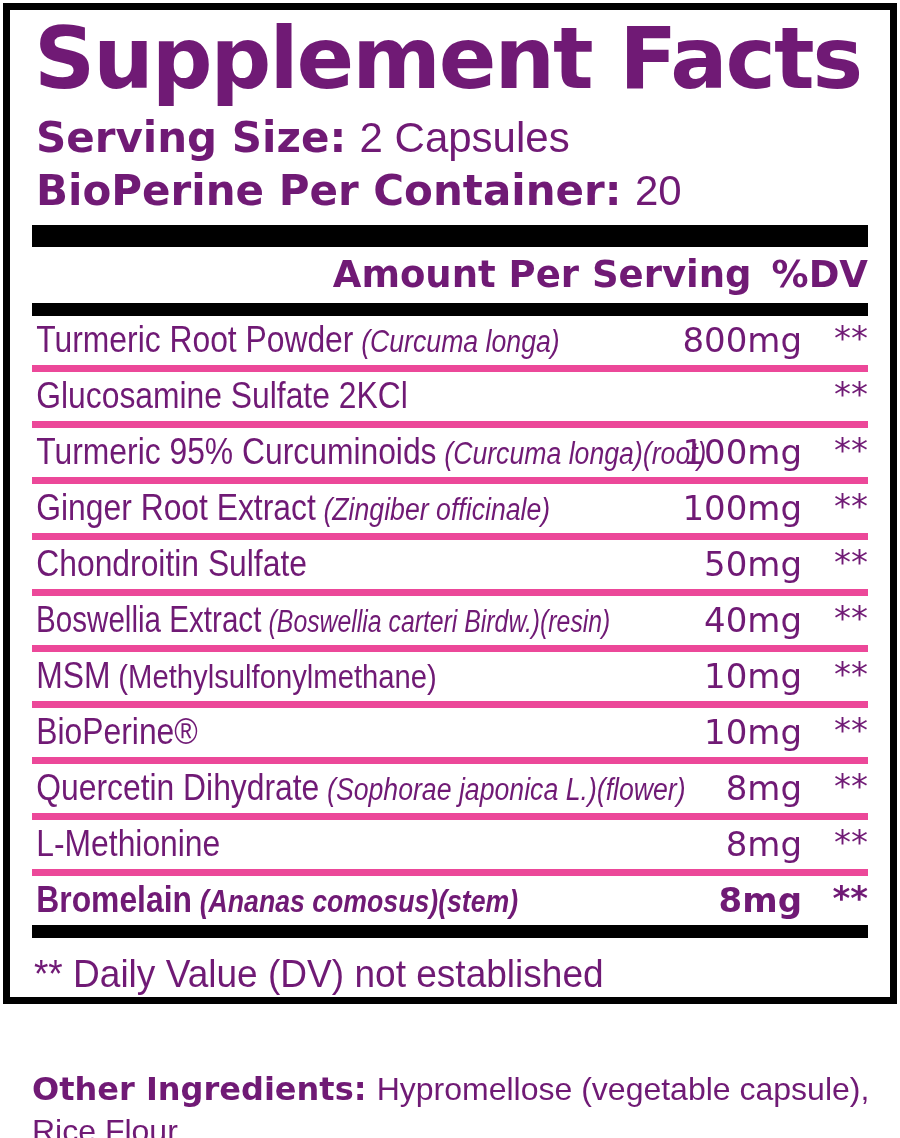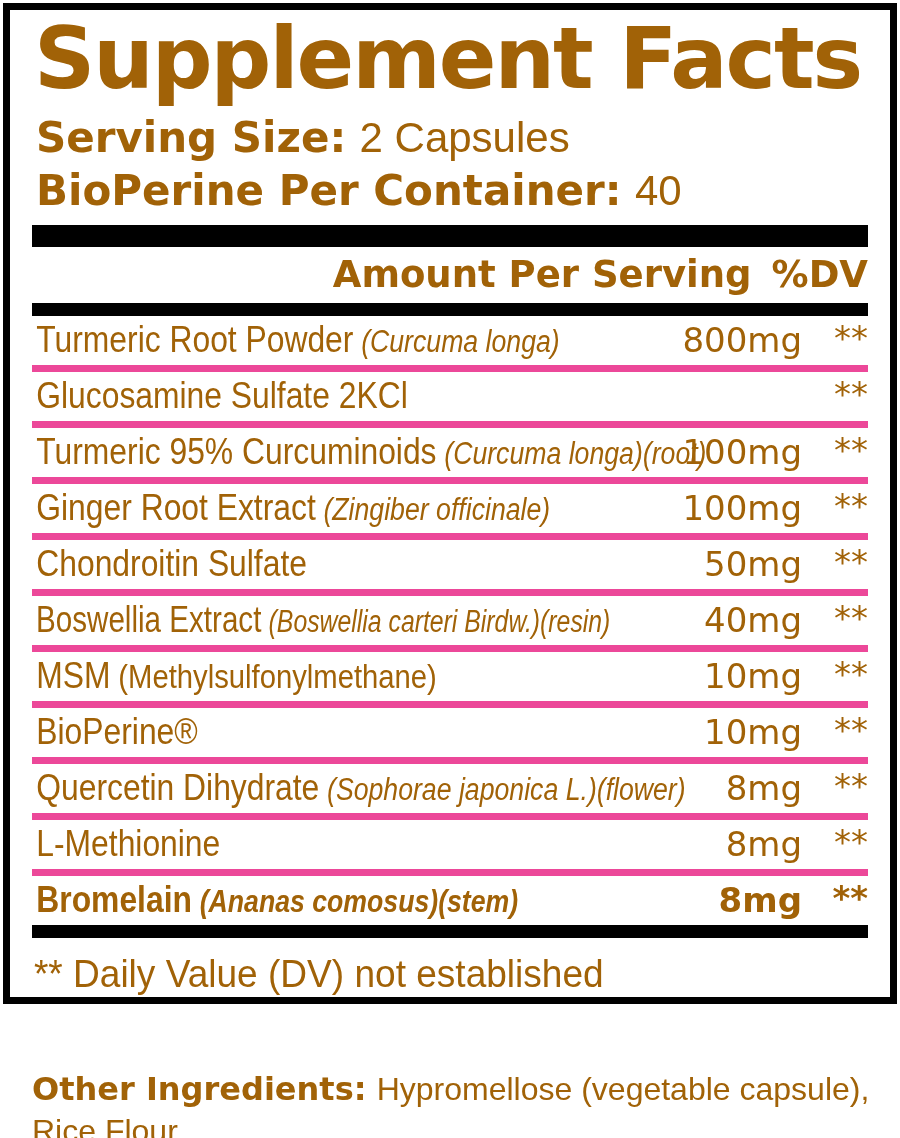--- a/index.html
+++ b/index.html
@@ -1,17 +1,17 @@
 <!DOCTYPE html>
 <html><head>
 <meta charset="utf-8">
 <style>
   html,body{margin:0;padding:0;}
   body{width:900px;height:1138px;background:#ffffff;}
-  .canvas{position:relative;width:900px;height:1138px;background:#ffffff;color:#a16207;
+  .canvas{position:relative;width:900px;height:1138px;background:#ffffff;color:#701a75;
           font-family:"DejaVu Sans",sans-serif;}
 
   
   .facts-box{position:absolute;left:3px;top:3px;width:894px;height:1001px;
              box-sizing:border-box;border:7px solid #000;background:#fff;overflow:hidden;}
   .inner{margin:0 22px;}
 
   .title{margin:6px 2px 0;font-size:85px;font-weight:bold;line-height:1.0;
          letter-spacing:-2px;white-space:nowrap;}
 
@@ -66,21 +66,21 @@
 
       <h1 class="title">Supplement Facts</h1>
 
       <div class="serving-line first">
         <span class="lbl">Serving Size:</span>
         <span class="val">2 Capsules</span>
       </div>
 
       <div class="serving-line second">
         <span class="lbl">BioPerine Per Container:</span>
-        <span class="val">40</span>
+        <span class="val">20</span>
       </div>
 
       <div class="bar bar-thick"></div>
 
       <div class="col-header">
         <span>Amount Per Serving</span>
         <span>%DV</span>
       </div>
 
       <div class="bar bar-med"></div>

